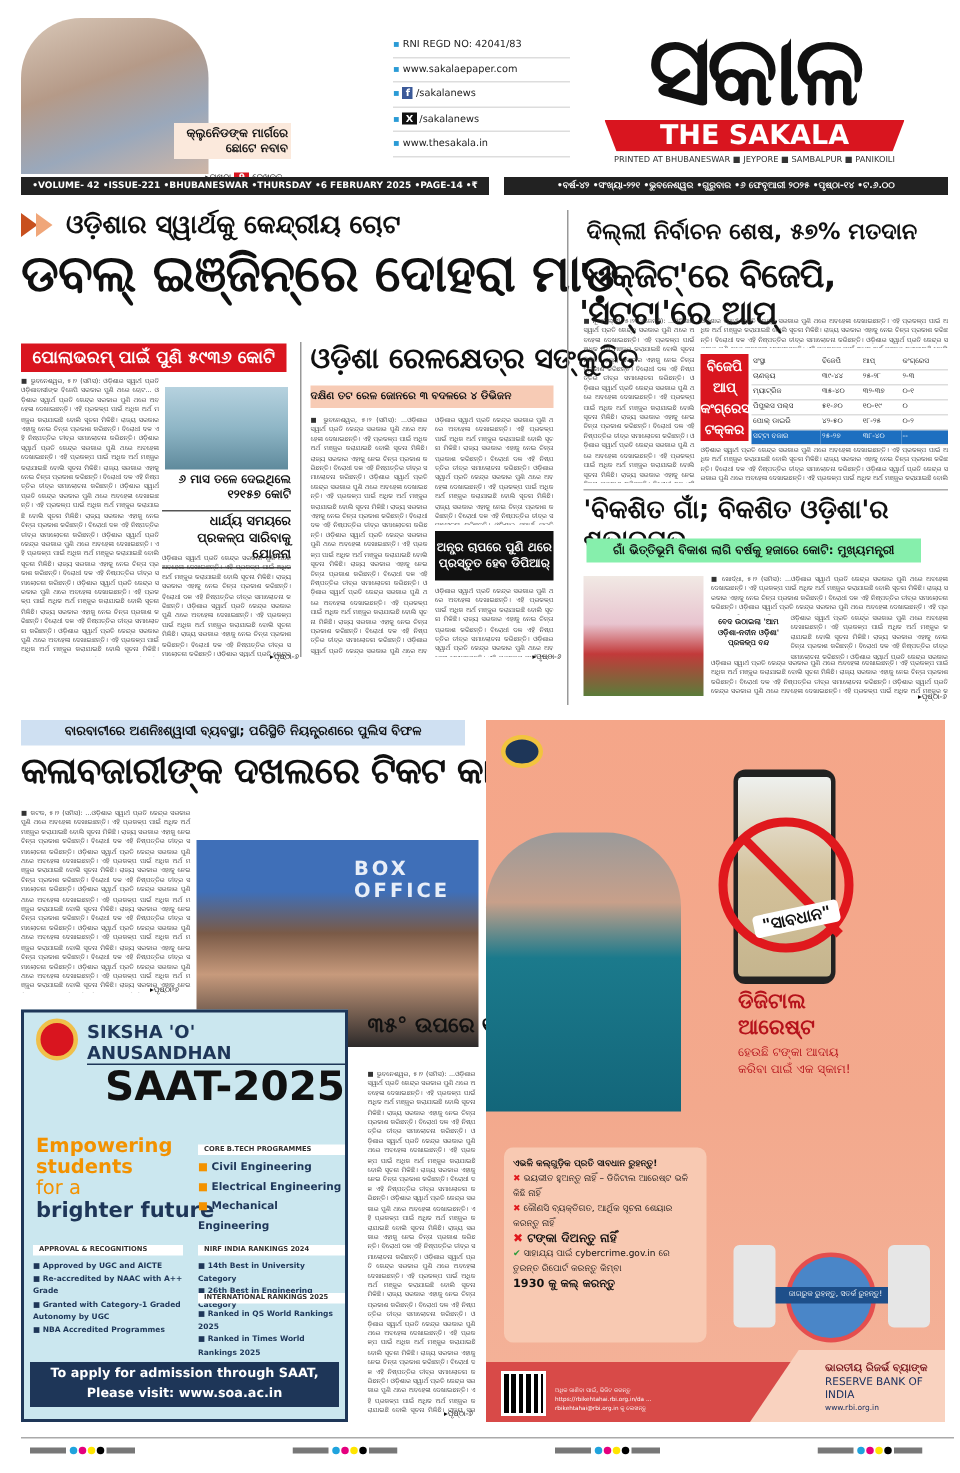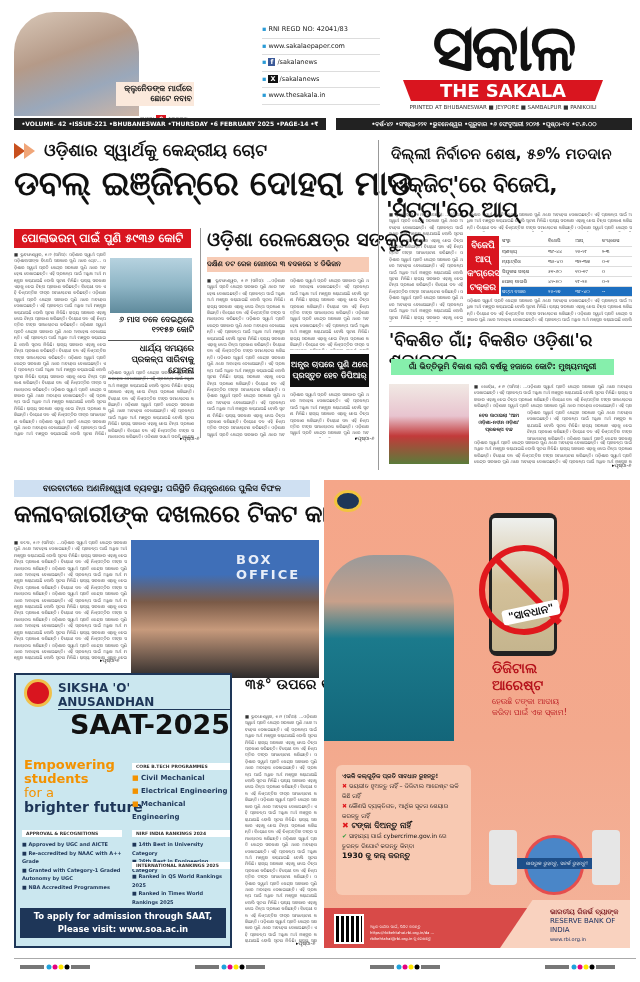--- a/index.html
+++ b/index.html
@@ -42,21 +42,21 @@
   .exit table{position:absolute;left:34px;top:0;width:131px;border-collapse:collapse}
   .exit td{padding:0 1px;height:10px;border-bottom:1px solid #ddd;white-space:nowrap}
   .exit tr.hl td{background:#1d6fc0;color:#fff}
   .dh2{left:389px;top:330px;font-size:17px;font-weight:bold}
   .peach{left:391px;top:359px;width:223px;height:16px;background:#86efac;font-weight:bold;font-size:8px;line-height:16px;text-align:center}
   .cmphoto{left:389px;top:384px;width:80px;height:80px;background:linear-gradient(180deg,#f1e9e4 0%,#e8c4cf 40%,#c23a3a 65%,#5b7c3a 100%)}
   .cmcap{left:474px;top:412px;width:50px;font-size:5px;font-weight:bold;text-align:center;line-height:7px}
   
   .bluebar{left:14px;top:480px;width:296px;height:17px;background:#cfe0f2;font-size:8.5px;font-weight:bold;line-height:17px;text-align:center}
   .hl3{left:14px;top:500px;font-size:24px;font-weight:bold;letter-spacing:-0.5px}
-  .crowd{left:131px;top:540px;width:188px;height:138px;background:linear-gradient(180deg,#3f6fb8 0%,#3f6fb8 25%,#7a5a47 45%,#c79a7c 65%,#2d2a2a 100%)}
+  .crowd{left:131px;top:560px;width:188px;height:138px;background:linear-gradient(180deg,#3f6fb8 0%,#3f6fb8 25%,#7a5a47 45%,#c79a7c 65%,#2d2a2a 100%)}
   .crowd span{position:absolute;left:105px;top:12px;color:#e8eef8;font-weight:bold;font-size:13px;letter-spacing:2px}
   
   .saat{left:14px;top:673px;width:218px;height:275px;background:#cbe7ef;border:2px solid #1e3658}
   .saat .name{position:absolute;left:42px;top:6px;font-size:12px;font-weight:bold;color:#1e3658;border-bottom:1px solid #1e3658}
   .saat .seal{position:absolute;left:8px;top:4px;width:28px;height:28px;border-radius:50%;background:#d9151f;border:3px solid #f0c04a}
   .saat .big{position:absolute;left:0;right:0;top:34px;text-align:right;font-size:27px;font-weight:bold;color:#111}
   .saat .emp{position:absolute;left:8px;top:83px;font-size:13px;line-height:14px;font-weight:bold;color:#f39200}
   .saat .emp .dk{position:static;color:#1e3658;font-size:14px}
   .saat .emp .thin{font-weight:normal}
   .saat .sec{position:absolute;background:#fff;font-size:4.5px;font-weight:bold;padding:1px 4px;color:#333}
@@ -219,21 +219,21 @@
   <div class="name">SIKSHA 'O' ANUSANDHAN</div>
   <div class="big">SAAT-2025</div>
   <div class="emp">
     <div>Empowering</div>
       <div>students</div>
       <div class="thin">for a</div>
       <div class="dk">brighter future</div>
   </div>
   <div class="sec" style="left:116px;top:88px;width:98px">CORE B.TECH PROGRAMMES</div>
   <div class="items big2" style="left:116px;top:97px">
-    <div>Civil Mechanical</div>
+    <div>Civil Engineering</div>
       <div>Electrical Engineering</div>
       <div>Mechanical Engineering</div>
   </div>
   <div class="sec" style="left:6px;top:155px;width:100px">APPROVAL &amp; RECOGNITIONS</div>
   <div class="items" style="left:6px;top:165px;width:106px">
     <div>Approved by UGC and AICTE</div>
       <div>Re-accredited by NAAC with A++ Grade</div>
       <div>Granted with Category-1 Graded Autonomy by UGC</div>
       <div>NBA Accredited Programmes</div>
   </div>

